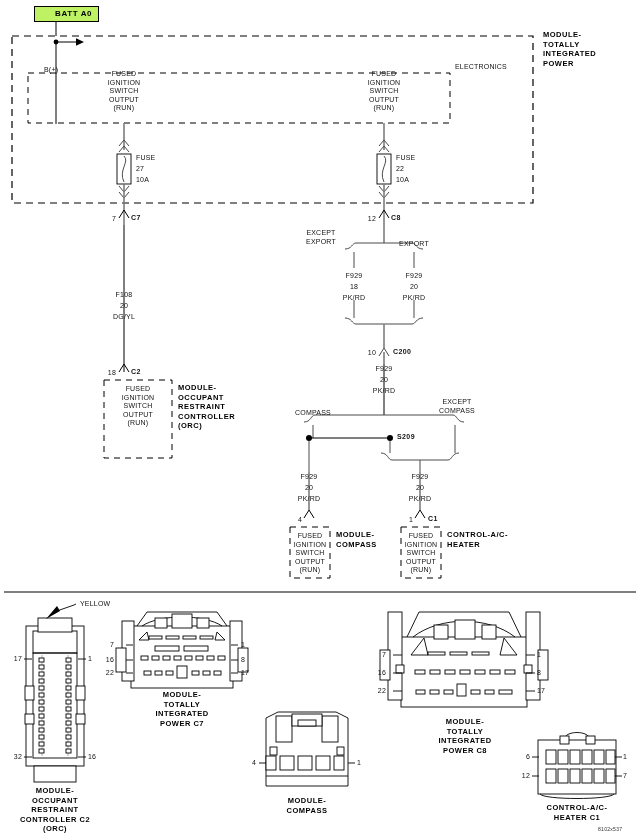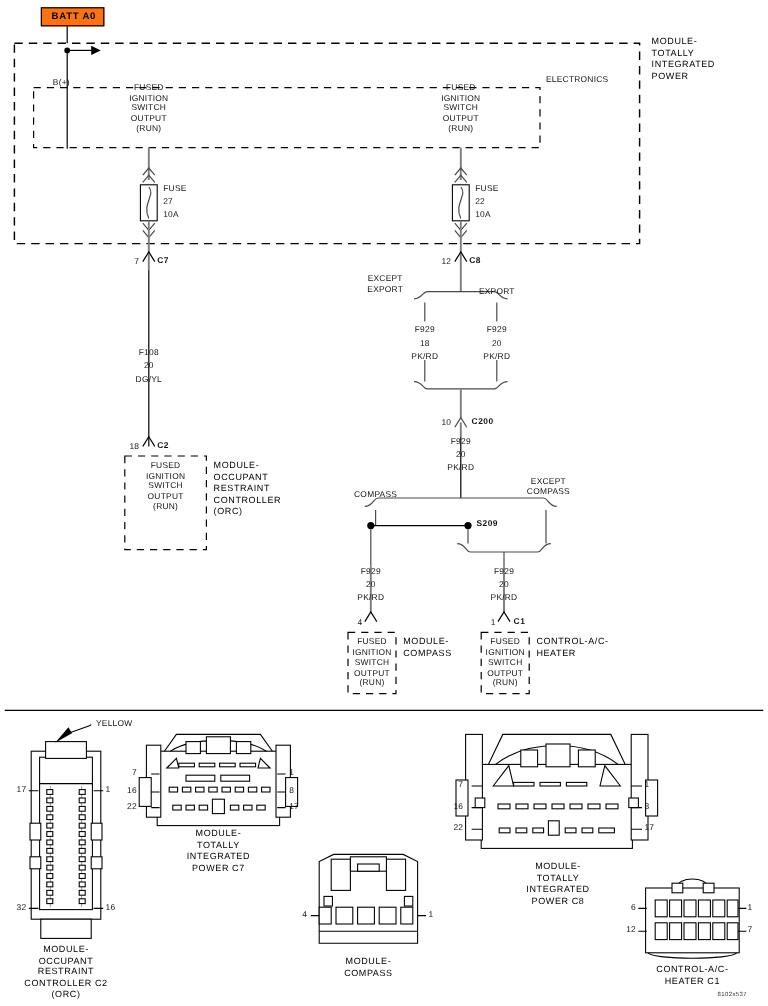--- a/index.html
+++ b/index.html
@@ -6,25 +6,25 @@
   body{
     width:640px;height:838px;position:relative;overflow:hidden;
     font-family:"Liberation Sans",sans-serif;color:#000;
   }
   #sheet{position:absolute;left:0;top:0;width:640px;height:838px;}
   .lbl{position:absolute;font-size:7px;line-height:8.5px;letter-spacing:.2px;
        white-space:pre;color:#111;}
   .lbl.c{text-align:center;transform:translateX(-50%);}
   .lbl.r{text-align:right;transform:translateX(-100%);}
   .bold{font-weight:bold;letter-spacing:.4px;}
-  .mod{position:absolute;font-size:7.5px;line-height:9.5px;font-weight:normal;
+  .mod{position:absolute;font-size:7.5px;line-height:9.5px;font-weight:bold;
        letter-spacing:.5px;white-space:pre;color:#000;}
-  .battbox{position:absolute;border:1.3px solid #000;background:#f97316;
+  .battbox{position:absolute;border:1.3px solid #000;background:#bef264;
            font-size:8px;font-weight:bold;letter-spacing:.6px;
-           padding:2px 6px 3px 8px;}
+           padding:2px 6px 3px 20px;}
   .tiny{position:absolute;font-size:5px;letter-spacing:.3px;color:#333;
         font-family:"Liberation Sans",sans-serif;}
   svg{position:absolute;left:0;top:0;}
   svg .dash{stroke:#000;stroke-width:1.2;fill:none;stroke-dasharray:7 5;}
   svg .dash2{stroke:#000;stroke-width:1;fill:none;stroke-dasharray:6 5;}
   svg .wire{stroke:#7d7d7d;stroke-width:1.6;fill:none;}
   svg .thin{stroke:#4a4a4a;stroke-width:1;fill:none;}
   svg .thinb{stroke:#000;stroke-width:1;fill:none;}
   svg .conn{stroke:#000;stroke-width:0.9;fill:none;}
   svg .connf{stroke:#000;stroke-width:0.9;fill:#fff;}

